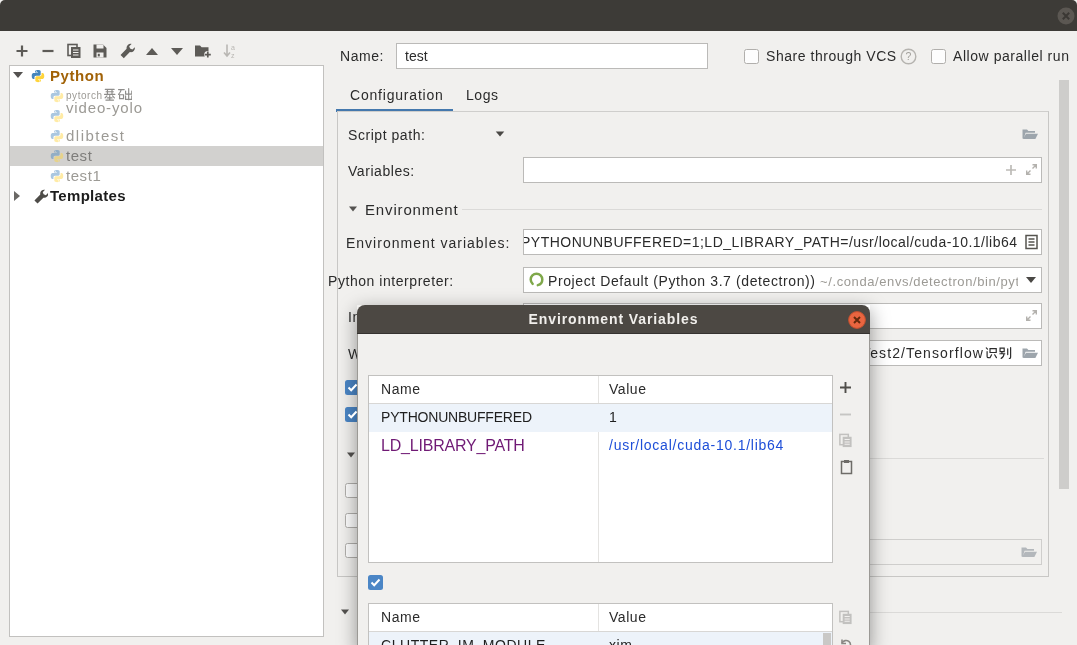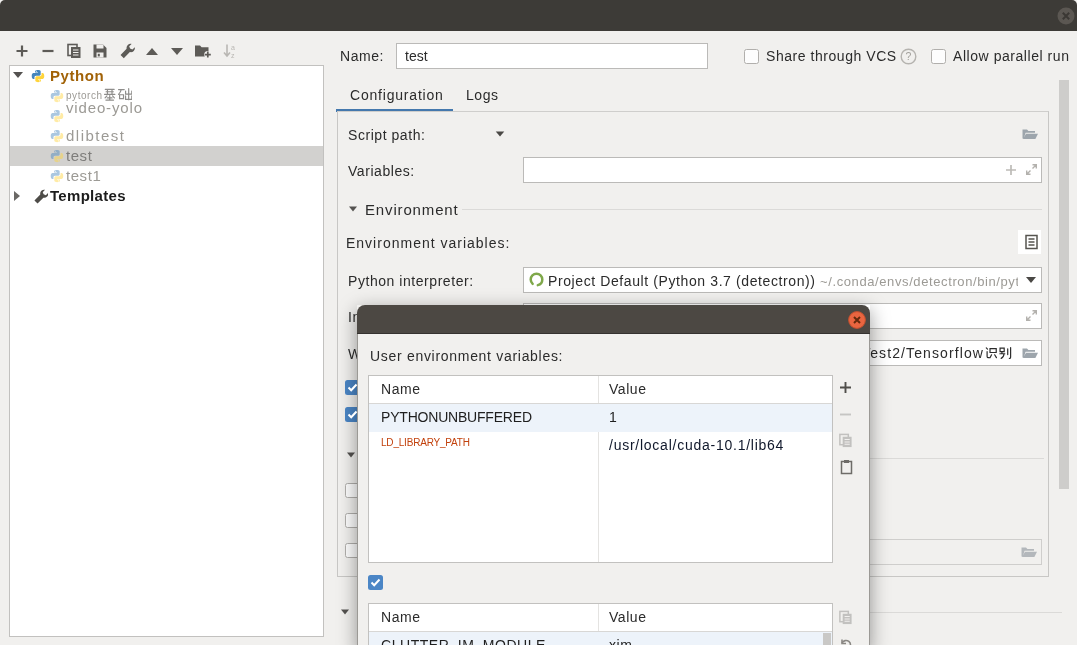--- a/index.html
+++ b/index.html
@@ -148,27 +148,28 @@
       <g stroke="#b3b1ad" stroke-width="1.4" fill="none">
         <path d="M11.5 1.5 L7.5 5.5 M7.5 1.7 H11.3 V5.5 M1.5 11.5 L5.5 7.5 M5.5 11.3 H1.7 V7.5"></path>
       </g>
     </svg>
 
   <div class="tri down abs" style="left:348px;top:206px;transform:scale(.8)"></div>
   <div class="lbl" style="left:365px;top:201px;font-size:15px;letter-spacing:.85px">Environment</div>
   <div class="sep" style="left:462px;top:209px;width:580px"></div>
 
   <div class="lbl" style="left:346px;top:235px;letter-spacing:1px">Environment variables:</div>
+  <div class="field" style="left:523px;top:229px;width:519px;height:26px;letter-spacing:.5px"><span style="margin-left:-3px">PYTHONUNBUFFERED=1;LD_LIBRARY_PATH=/usr/local/cuda-10.1/lib64</span></div>
   <div class="abs" style="left:1018px;top:230px;width:23px;height:24px;background:#fff"></div>
   <svg class="abs" style="left:1024px;top:234px" width="15" height="16" viewBox="0 0 15 16">
     <rect x="2" y="1.5" width="11" height="13" fill="none" stroke="#56544f" stroke-width="1.5"></rect>
     <path d="M4.5 5 h6 M4.5 8 h6 M4.5 11 h6" stroke="#56544f" stroke-width="1.4"></path>
   </svg>
 
-  <div class="lbl" style="left:348px;top:273px">Python interpreter:</div>
+  <div class="lbl" style="left:328px;top:273px">Python interpreter:</div>
   <div class="field" style="left:523px;top:267px;width:519px;height:26px"></div>
   <svg class="abs" style="left:529px;top:272px" width="15" height="15" viewBox="0 0 15 15">
     <circle cx="7.5" cy="7.5" r="5.8" fill="none" stroke="#7fa84a" stroke-width="2.5" stroke-dasharray="31 5.5" stroke-dashoffset="-13" stroke-linecap="round"></circle>
   </svg>
   <div class="lbl" style="left:548px;top:273px;letter-spacing:.6px">Project Default (Python 3.7 (detectron)) <span class="gray" style="font-size:13px;letter-spacing:.6px">~/.conda/envs/detectron/bin/pyt</span></div>
   <div class="abs" style="left:1018px;top:268px;width:23px;height:24px;background:#fff"></div>
   <div class="tri down abs" style="left:1026px;top:277px;border-top-color:#4a4845"></div>
 
   <div class="lbl" style="left:348px;top:309px">Interpreter options:</div>
   <div class="field" style="left:523px;top:303px;width:519px;height:26px"></div>
@@ -201,38 +202,38 @@
     <path d="M1.5 12.5 V3.5 H6 L7.4 5 H14 V6.8 H4.6 L2.8 12.5 Z" fill="#b3b7bb"></path>
     <path d="M5 7.8 H17 L14.4 13 H1.8 Z" fill="#b3b7bb"></path>
   </svg>
   <div class="tri down abs" style="left:340px;top:609px;transform:scale(.8)"></div>
   <div class="sep" style="left:460px;top:612px;width:602px"></div>
 
   <div class="abs" style="left:1059px;top:80px;width:10px;height:409px;background:#cecdcb"></div>
 
   <div class="abs" style="left:357px;top:305px;width:513px;height:345px;box-shadow:0 5px 18px rgba(0,0,0,.4)">
     <div class="abs" style="left:0;top:0;width:513px;height:29px;background:#4c4843;border-radius:8px 8px 0 0;border-bottom:1px solid #353230"></div>
+    <div class="abs" style="left:0;top:0;width:513px;height:29px;line-height:28px;text-align:center;color:#f1efec;font-weight:bold;font-size:14px;letter-spacing:.9px">Environment Variables</div>
     <svg class="abs" style="left:490px;top:5px" width="20" height="20" viewBox="0 0 20 20">
       <circle cx="10" cy="10" r="8.4" fill="#e96540"></circle>
       <circle cx="10" cy="10" r="8.4" fill="none" stroke="#c14f2e" stroke-width="1"></circle>
       <path d="M7 7 L13 13 M13 7 L7 13" stroke="#64290c" stroke-width="2"></path>
     </svg>
     <div class="abs" style="left:0;top:29px;width:513px;height:316px;background:#f1f0ee;border:1px solid #9b9995;border-top:none"></div>
-    <div class="lbl" style="left:13px;top:43px;letter-spacing:.7px">User environment variables:</div>
 
     <div class="abs" style="left:11px;top:70px;width:465px;height:188px;background:#fff;border:1px solid #c2c1bf">
       <div class="abs" style="left:229px;top:0;width:1px;height:186px;background:#e4e3e1"></div>
       <div class="abs" style="left:0;top:27px;width:463px;height:1px;background:#d8d7d5"></div>
       <div class="abs" style="left:0;top:28px;width:463px;height:28px;background:#edf3fa"></div>
       <div class="lbl" style="left:12px;top:5px;font-size:14px">Name</div>
       <div class="lbl" style="left:240px;top:5px;font-size:14px">Value</div>
       <div class="lbl" style="left:12px;top:33px;font-size:14px;letter-spacing:-.2px;color:#1f1f1f">PYTHONUNBUFFERED</div>
       <div class="lbl" style="left:240px;top:33px;font-size:14px;color:#1f1f1f">1</div>
-      <div class="lbl" style="left:12px;top:61px;font-size:10px;letter-spacing:-.2px;color:#c2410c">LD_LIBRARY_PATH</div>
-      <div class="lbl" style="left:240px;top:61px;font-size:14px;letter-spacing:.75px;color:#0f172a">/usr/local/cuda-10.1/lib64</div>
+      <div class="lbl" style="left:12px;top:61px;font-size:16px;letter-spacing:-.2px;color:#701a75">LD_LIBRARY_PATH</div>
+      <div class="lbl" style="left:240px;top:61px;font-size:14px;letter-spacing:.75px;color:#1d4ed8">/usr/local/cuda-10.1/lib64</div>
     </div>
 
     <svg class="abs" style="left:482px;top:76px" width="13" height="13" viewBox="0 0 13 13">
         <path d="M6.5 1 V12 M1 6.5 H12" stroke="#504e4a" stroke-width="1.9"></path>
       </svg>
     <svg class="abs" style="left:482px;top:103px" width="13" height="13" viewBox="0 0 13 13">
         <path d="M1 6.5 H12" stroke="#c6c5c3" stroke-width="1.9"></path>
       </svg>
     <svg class="abs" style="left:481px;top:128px" width="15" height="15" viewBox="0 0 16 16">
       <rect x="2" y="1.5" width="9" height="11" fill="none" stroke="#c2c1bf" stroke-width="1.6"></rect>

